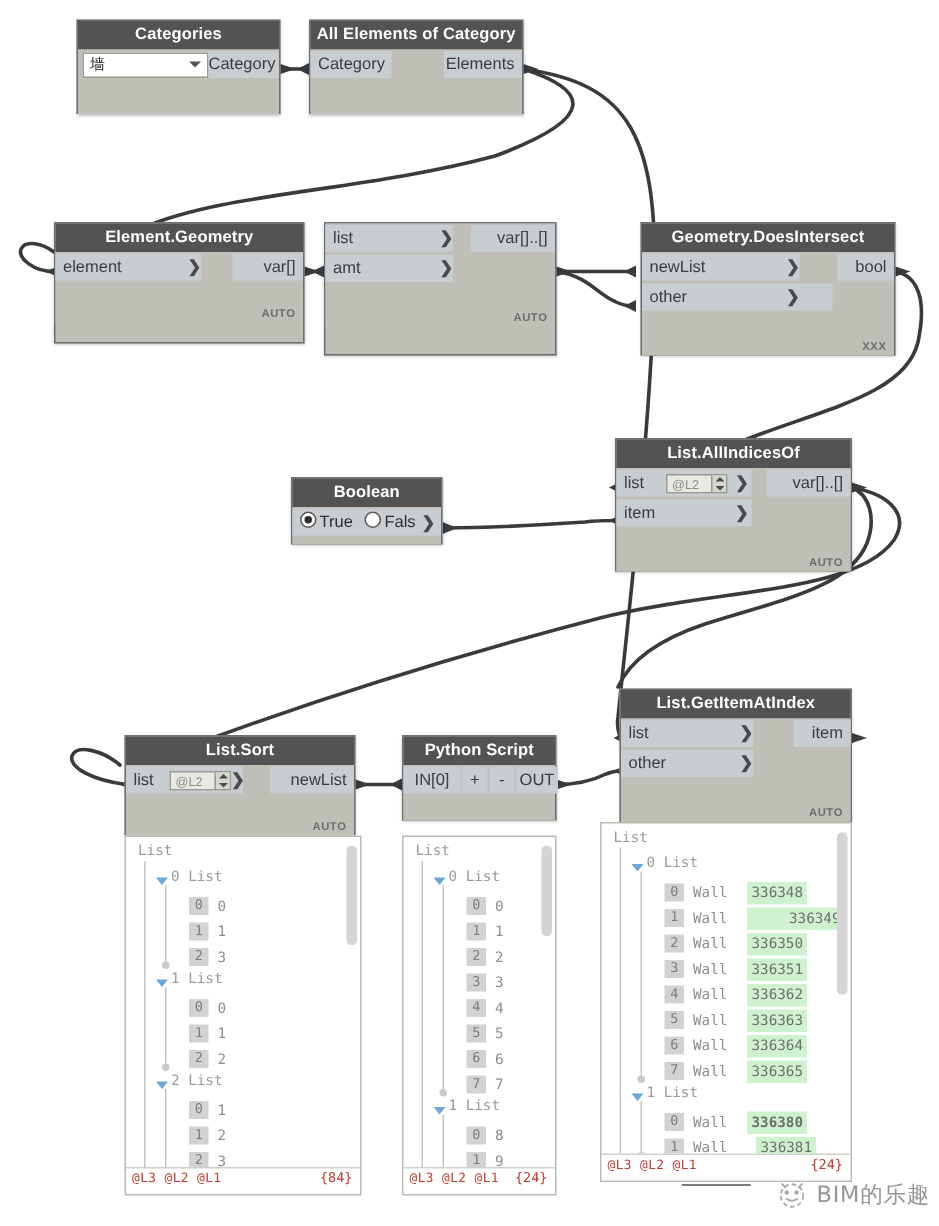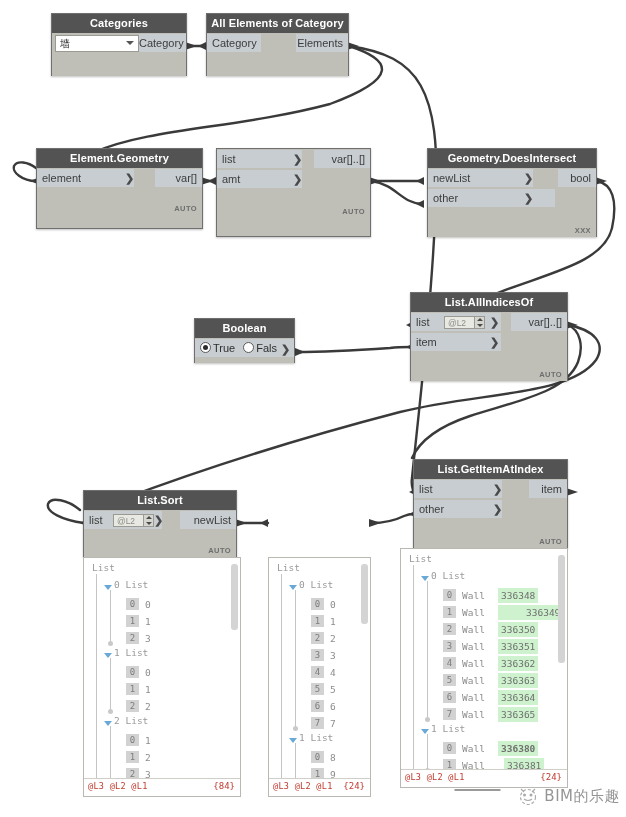--- a/index.html
+++ b/index.html
@@ -482,20 +482,31 @@
           <span>@L2</span>
           <span class="level-spin"></span>
         </div>
         <span class="chev" style="left:70px;">❯</span>
         <div class="port-out" style="width:56px;margin-left:22px;">newList</div>
       </div>
       <div class="lacing">AUTO</div>
     </div>
   </div>
 
+  <div class="node" style="left:268px; top:490px; width:103px; height:57px;">
+    <div class="node-header">Python Script</div>
+    <div class="node-body" style="height:37px;">
+      <div class="port-row">
+        <div class="py-seg" style="left:0; width:38px;">IN[0]</div>
+        <div class="py-seg" style="left:39px; width:17px;">+</div>
+        <div class="py-seg" style="left:57px; width:17px;">-</div>
+        <div class="py-seg" style="left:75px; width:28px;">OUT</div>
+      </div>
+    </div>
+  </div>
 
   <div class="node" style="left:413px; top:459px; width:155px; height:89px;">
     <div class="node-header">List.GetItemAtIndex</div>
     <div class="node-body" style="height:69px;">
       <div class="port-row">
         <div class="port-in" style="width:88px;">list</div>
         <span class="chev" style="left:79px;">❯</span>
         <div class="port-out" style="width:38px;">item</div>
       </div>
       <div class="port-row">

